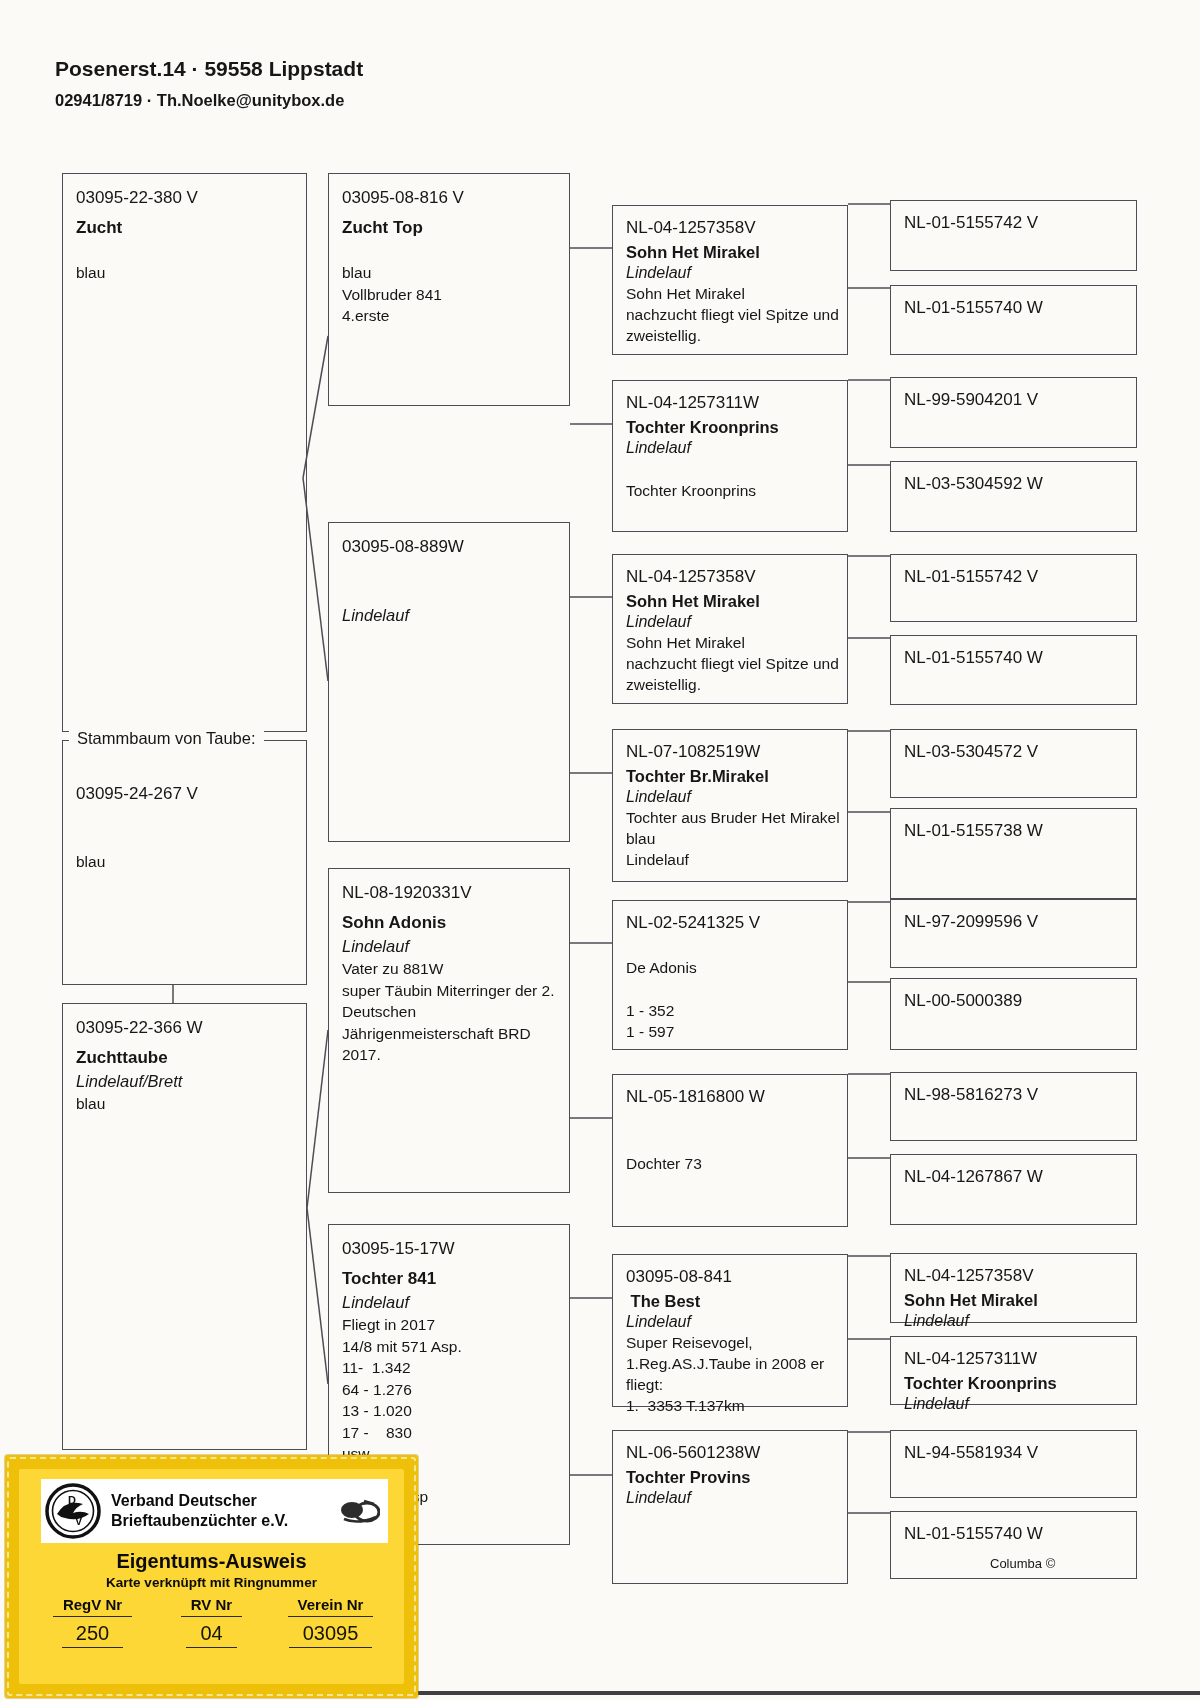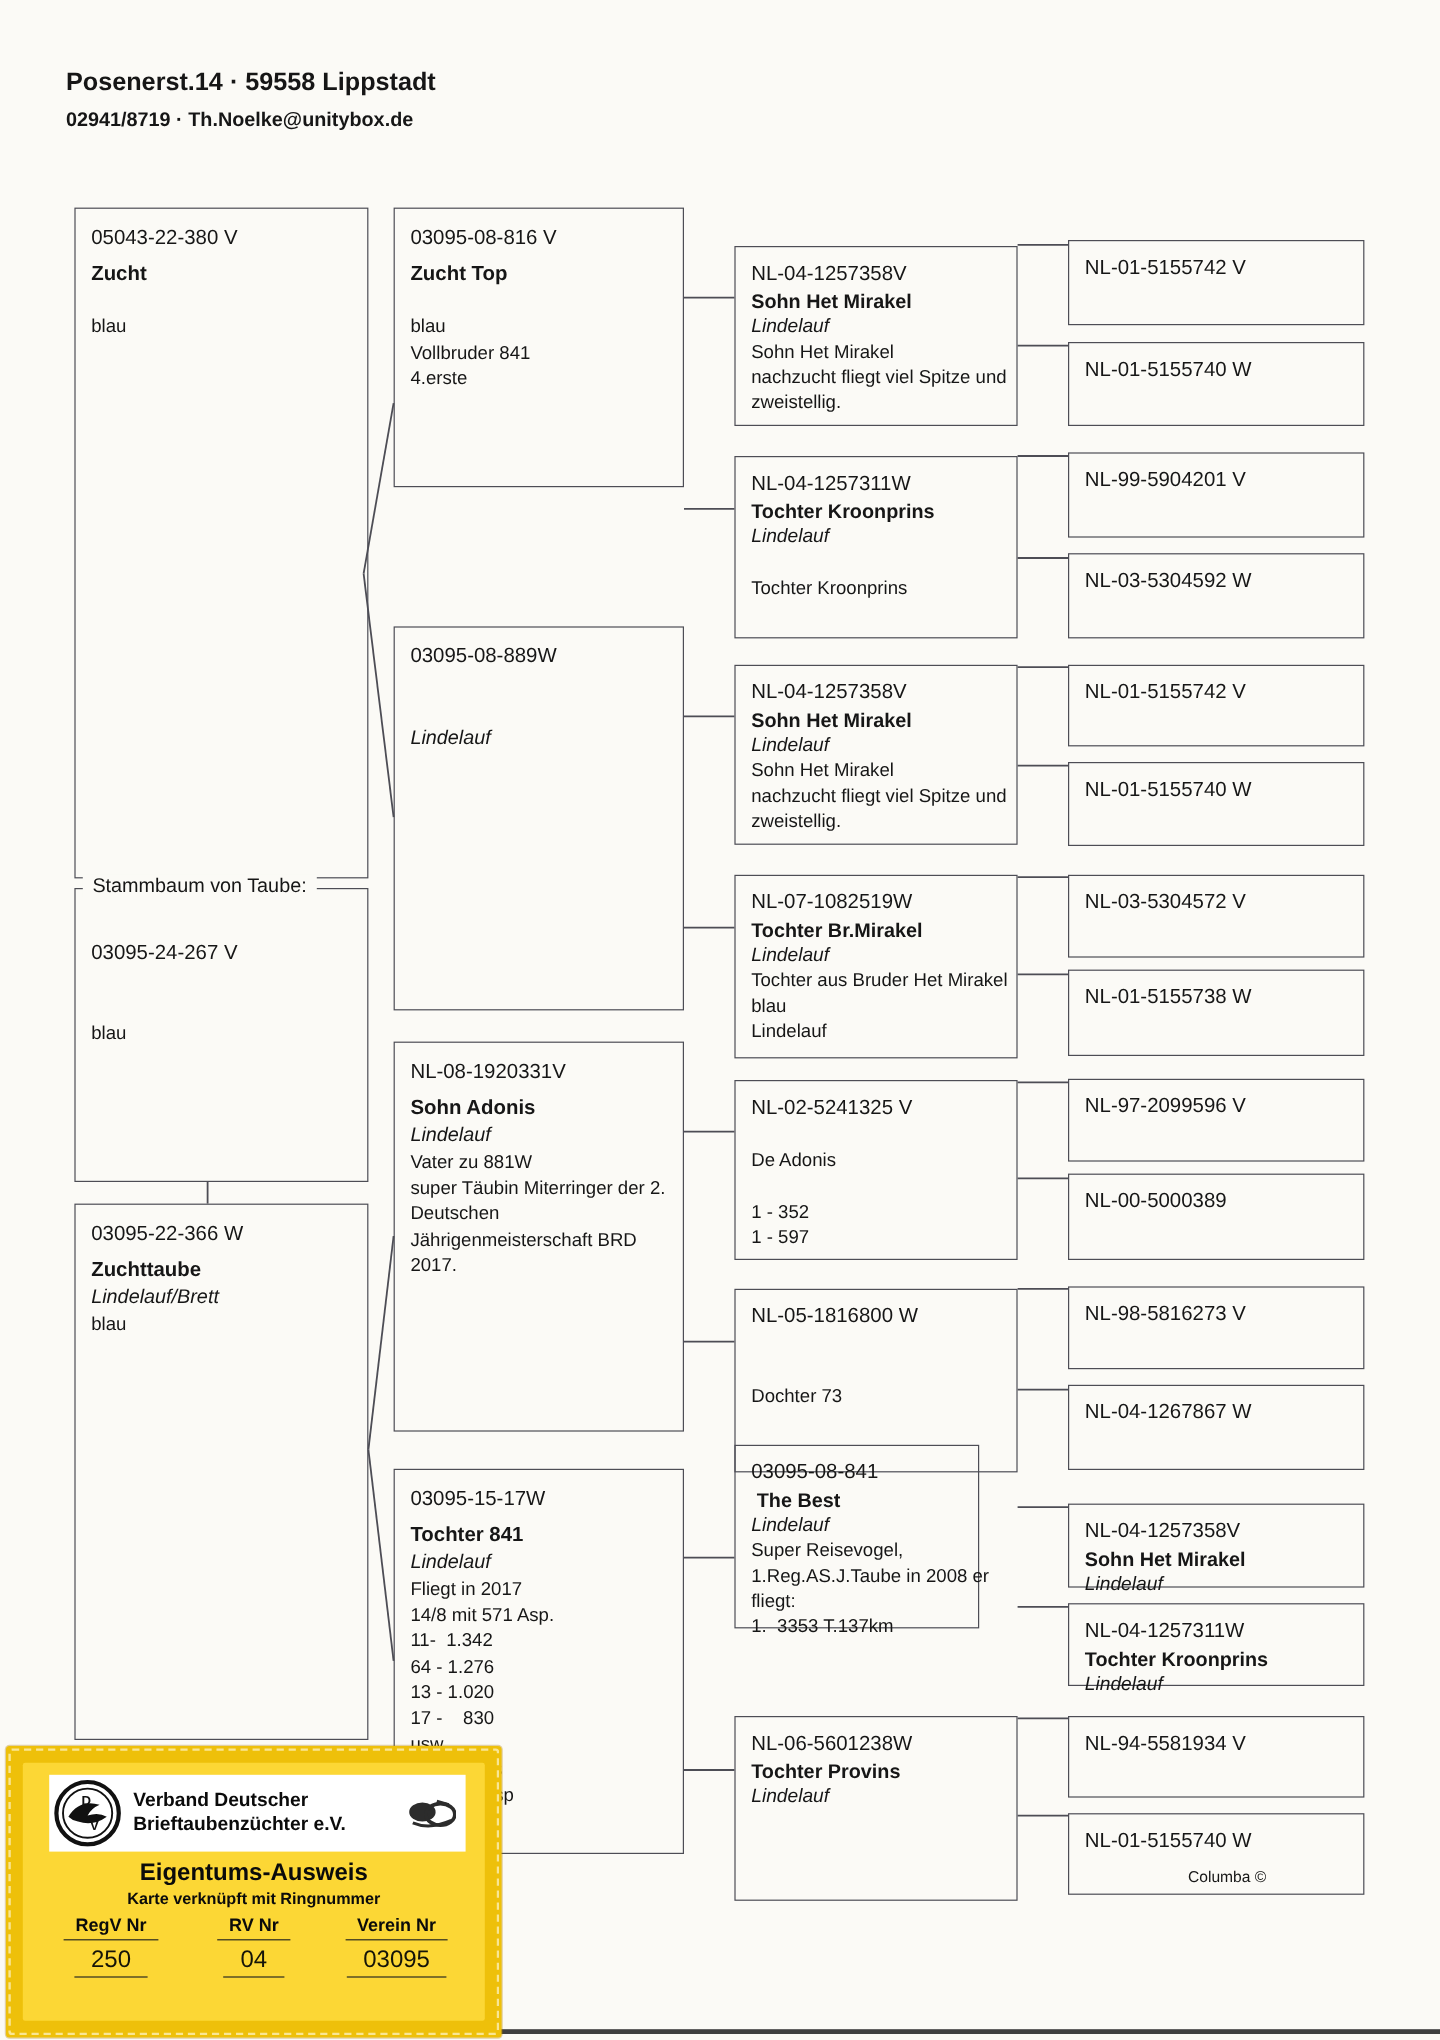--- a/index.html
+++ b/index.html
@@ -111,21 +111,21 @@
   <path d="M848,1074 L890,1074"></path>
     <path d="M848,1158 L890,1158"></path>
   <path d="M848,1256 L890,1256"></path>
     <path d="M848,1339 L890,1339"></path>
   <path d="M848,1432 L890,1432"></path>
     <path d="M848,1513 L890,1513"></path>
 </svg>
 
 <div id="tree">
     <div class="box" style="left: 62px; top: 173px; width: 245px; height: 559px;">
-      <div class="l-ring">05043-22-380 V</div>
+      <div class="l-ring">03095-22-380 V</div>
       <div class="l-name">Zucht</div>
       <div class="l-gap"></div>
       <div class="l-text">blau</div>
     </div>
     <div class="box subject" style="left: 62px; top: 740px; width: 245px; height: 245px;">
       <span class="legend">Stammbaum von Taube:</span>
       <div class="l-ring">03095-24-267 V</div>
       <div class="l-gap"></div>
       <div class="l-gap"></div>
       <div class="l-text">blau</div>
@@ -212,21 +212,21 @@
       <div class="l-gap"></div>
       <div class="l-text">1 - 352</div>
       <div class="l-text">1 - 597</div>
     </div>
     <div class="box compact" style="left: 612px; top: 1042px; width: 236px; height: 153px;">
       <div class="l-ring">NL-05-1816800 W</div>
       <div class="l-gap"></div>
       <div class="l-gap"></div>
       <div class="l-text">Dochter 73</div>
     </div>
-    <div class="box compact" style="left: 612px; top: 1172px; width: 204px; height: 153px;">
+    <div class="box compact" style="left: 612px; top: 1222px; width: 236px; height: 153px;">
       <div class="l-ring">03095-08-841</div>
       <div class="l-name"> The Best</div>
       <div class="l-strain">Lindelauf</div>
       <div class="l-text">Super Reisevogel,</div>
       <div class="l-text">1.Reg.AS.J.Taube in 2008 er</div>
       <div class="l-text">fliegt:</div>
       <div class="l-text">1.  3353 T.137km</div>
     </div>
     <div class="box compact" style="left: 612px; top: 1398px; width: 236px; height: 154px;">
       <div class="l-ring">NL-06-5601238W</div>
@@ -247,21 +247,21 @@
     </div>
     <div class="box compact" style="left: 890px; top: 522px; width: 247px; height: 68px;">
       <div class="l-ring">NL-01-5155742 V</div>
     </div>
     <div class="box compact" style="left: 890px; top: 603px; width: 247px; height: 70px;">
       <div class="l-ring">NL-01-5155740 W</div>
     </div>
     <div class="box compact" style="left: 890px; top: 697px; width: 247px; height: 69px;">
       <div class="l-ring">NL-03-5304572 V</div>
     </div>
-    <div class="box compact" style="left: 890px; top: 776px; width: 247px; height: 72px;">
+    <div class="box compact" style="left: 890px; top: 776px; width: 247px; height: 91px;">
       <div class="l-ring">NL-01-5155738 W</div>
     </div>
     <div class="box compact" style="left: 890px; top: 867px; width: 247px; height: 69px;">
       <div class="l-ring">NL-97-2099596 V</div>
     </div>
     <div class="box compact" style="left: 890px; top: 946px; width: 247px; height: 72px;">
       <div class="l-ring">NL-00-5000389</div>
     </div>
     <div class="box compact" style="left: 890px; top: 1040px; width: 247px; height: 69px;">
       <div class="l-ring">NL-98-5816273 V</div>

